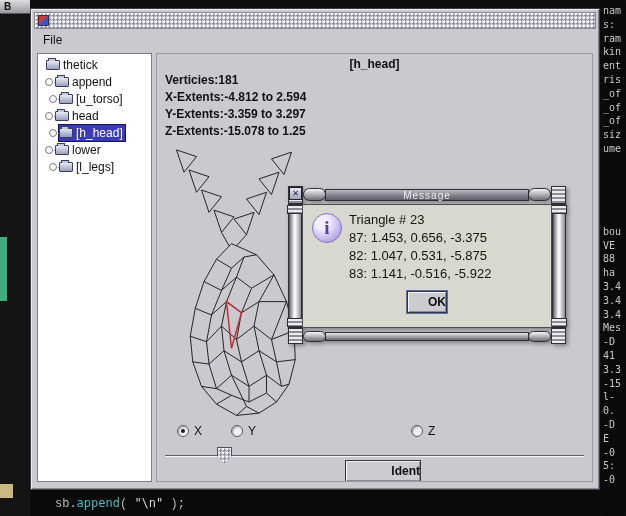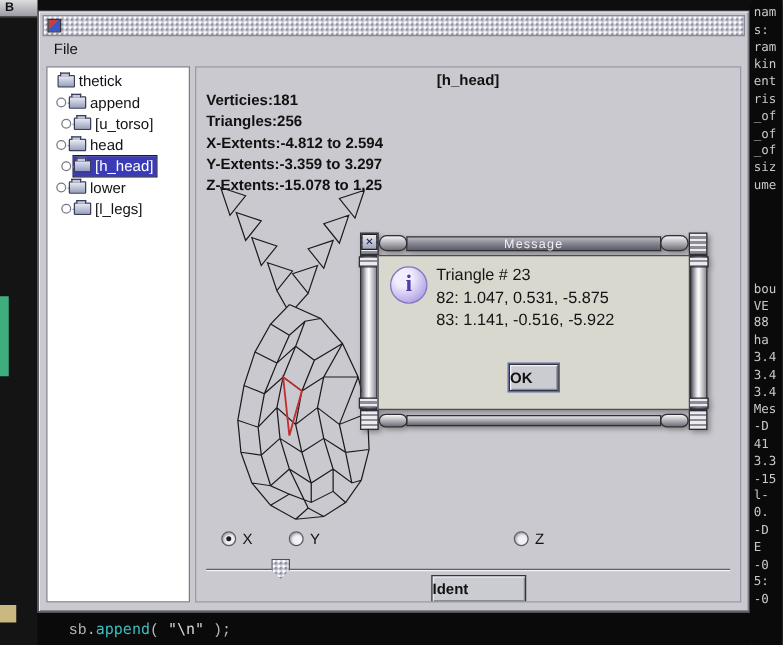--- a/index.html
+++ b/index.html
@@ -73,21 +73,21 @@
 
   .slider { position:absolute; left:8px; right:8px; top:391px; height:18px; }
   .slider-track { position:absolute; left:0; right:0; top:10px; height:2px;
                   border-top:1px solid #5f5f6a; border-bottom:1px solid #f4f4f8; }
   .slider-thumb { position:absolute; left:52px; top:2px; width:15px; height:16px;
                   border:1px solid #4e4e5e;
                   clip-path:polygon(0 0,100% 0,100% 55%,50% 100%,0 55%); }
 
   .metal-btn { background:#cbcbd2; border:1px solid #34343e; color:#111;
                box-shadow: inset 1px 1px 0 #f4f4f8, inset -1px -1px 0 #8b8b94;
-               font:bold 12px/14px "Liberation Sans", sans-serif; text-align:left; cursor:default; }
+               font:bold 12px/14px "Liberation Sans", sans-serif; text-align:right; cursor:default; }
   .ident-btn { position:absolute; left:188px; top:406px; width:76px; height:22px; padding-top:3px; }
 
   
   .dlg { position:absolute; left:131px; top:132px; width:278px; height:158px; z-index:5;
          filter: drop-shadow(2px 2px 2px rgba(0,0,0,0.35)); }
   .dlg-close { position:absolute; left:1px; top:1px; width:13px; height:13px; z-index:7;
                background:linear-gradient(#e8e8f2,#9fa4bc); border:1px solid #222;
                font:bold 8px/11px "DejaVu Sans", sans-serif; text-align:center; color:#16163a; }
   .corner { position:absolute; width:15px; height:18px; border:1px solid #2e2e34;
             background:repeating-linear-gradient(to bottom,#ececf0 0 2px,#8d8d97 2px 4px); }
@@ -231,21 +231,20 @@
             </span>
         </div>
       </div>
 
       <div class="detail-panel">
 
         <div class="detail-header">[h_head]</div>
 
         <div class="stats">
           <div>Verticies:181</div>
-          <div>Triangles:256</div>
           <div>X-Extents:-4.812 to 2.594</div>
           <div>Y-Extents:-3.359 to 3.297</div>
           <div>Z-Extents:-15.078 to 1.25</div>
         </div>
 
         <svg class="mesh" viewBox="0 0 120 260" preserveAspectRatio="none">
           <path fill="none" stroke="#1c1c1c" stroke-width="0.8" d="
             M14,8 L30,14 L20,28 Z M24,26 L40,32 L30,46 Z M34,44 L50,50 L40,64 Z M44,62 L60,68 L50,82 Z
             M106,10 L90,16 L100,30 Z M96,28 L80,34 L90,48 Z M86,46 L70,52 L80,66 Z M76,64 L60,70 L70,84 Z
             M50,82 L56,94 M70,84 L62,94
@@ -302,20 +301,21 @@
           <div class="corner bot" style="left:0;bottom:0"></div>
           <div class="corner bot" style="right:0;bottom:0"></div>
           <div class="cap bot" style="left:15px"></div>
           <div class="cap bot" style="right:15px"></div>
           <div class="dlg-bottom-bar"></div>
 
           <div class="dlg-content">
             <div class="info-icon">i</div>
             <div class="dlg-lines">
               <div class="dlg-heading">Triangle # 23</div>
+              <div>87: 1.453, 0.656, -3.375</div>
               <div>82: 1.047, 0.531, -5.875</div>
               <div>83: 1.141, -0.516, -5.922</div>
             </div>
             <div class="metal-btn ok-btn">OK</div>
           </div>
         </div>
 
       </div>
     </div>
   </div>

